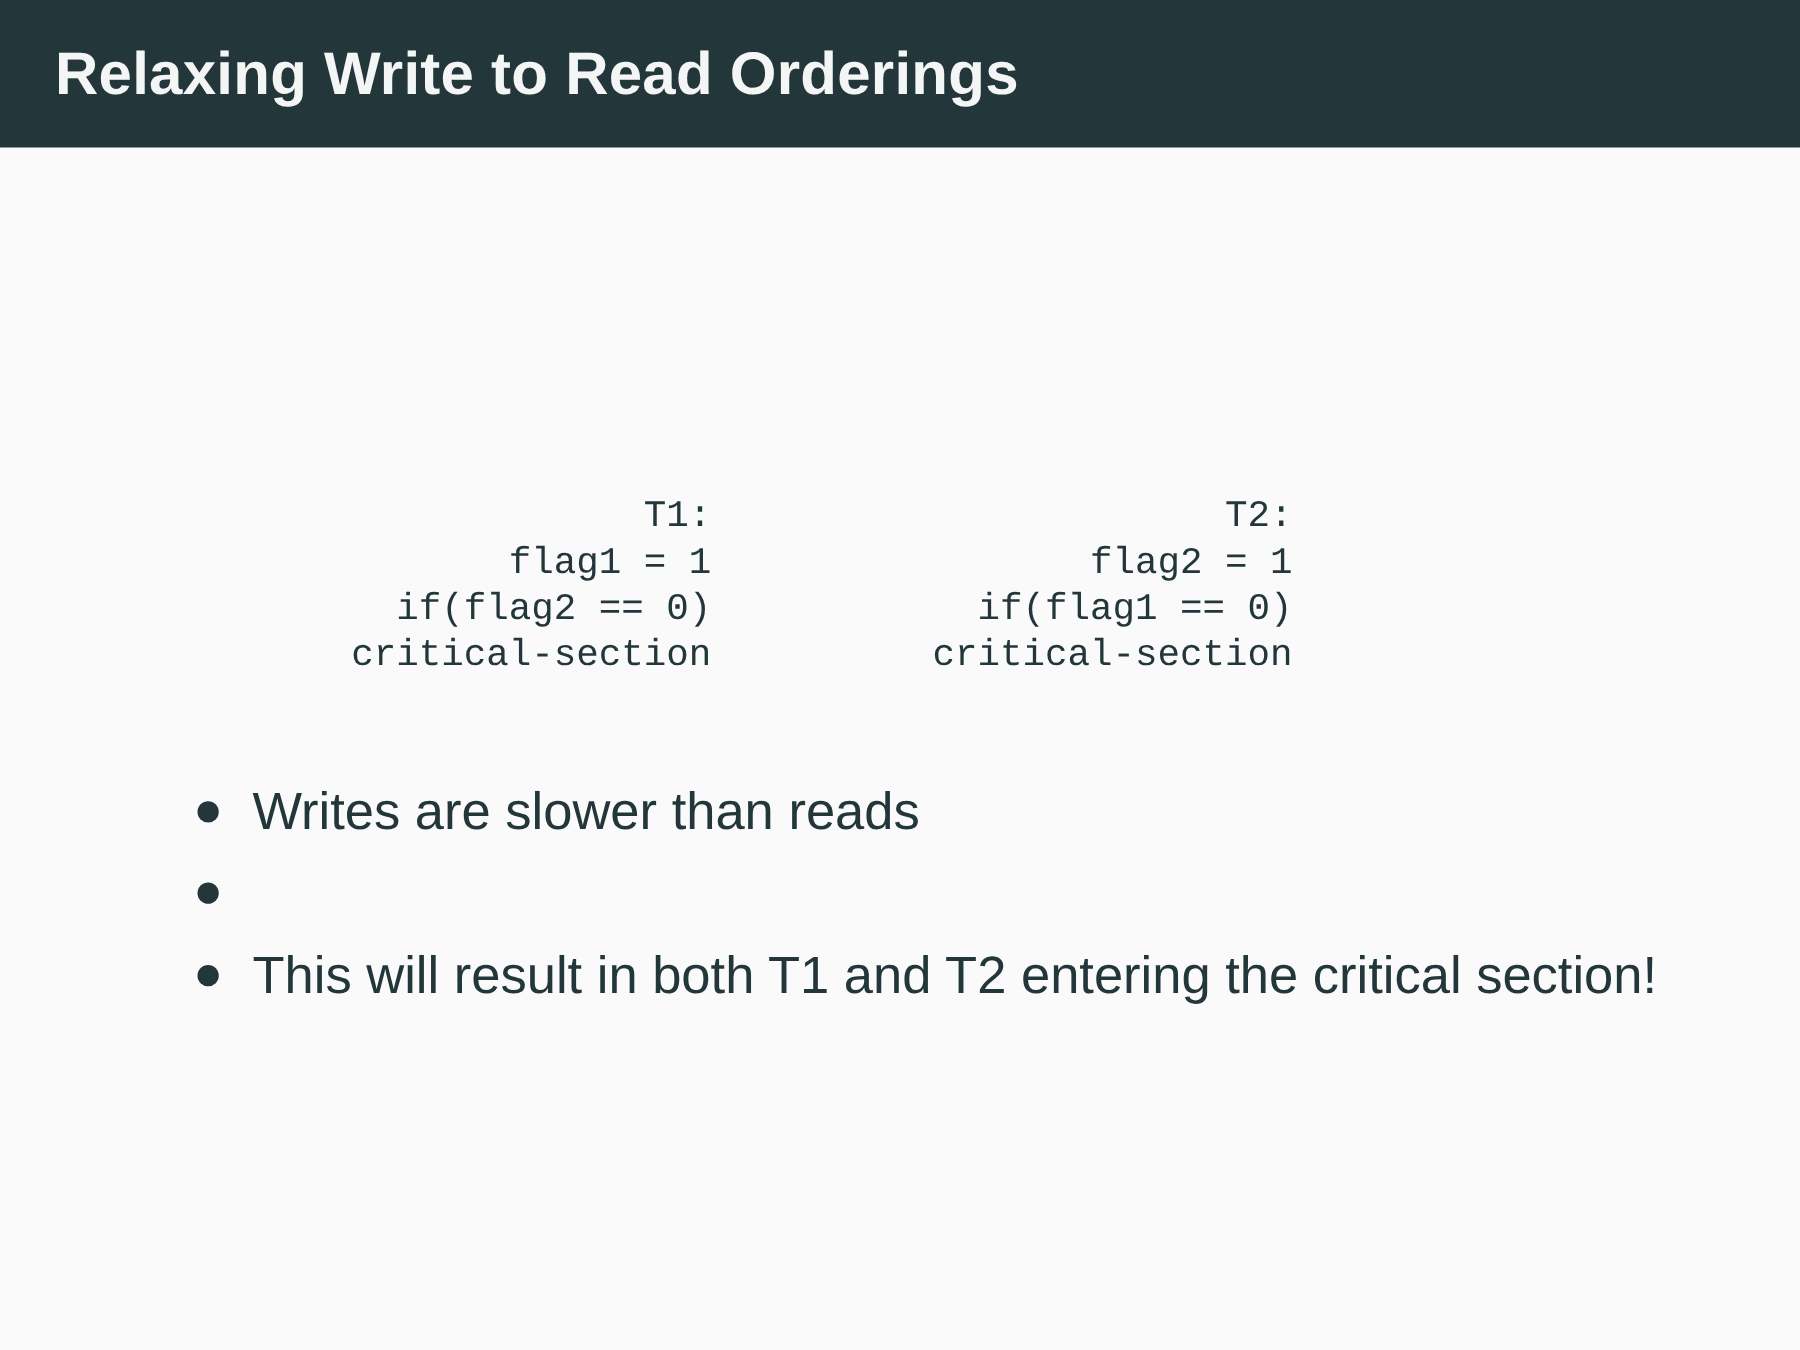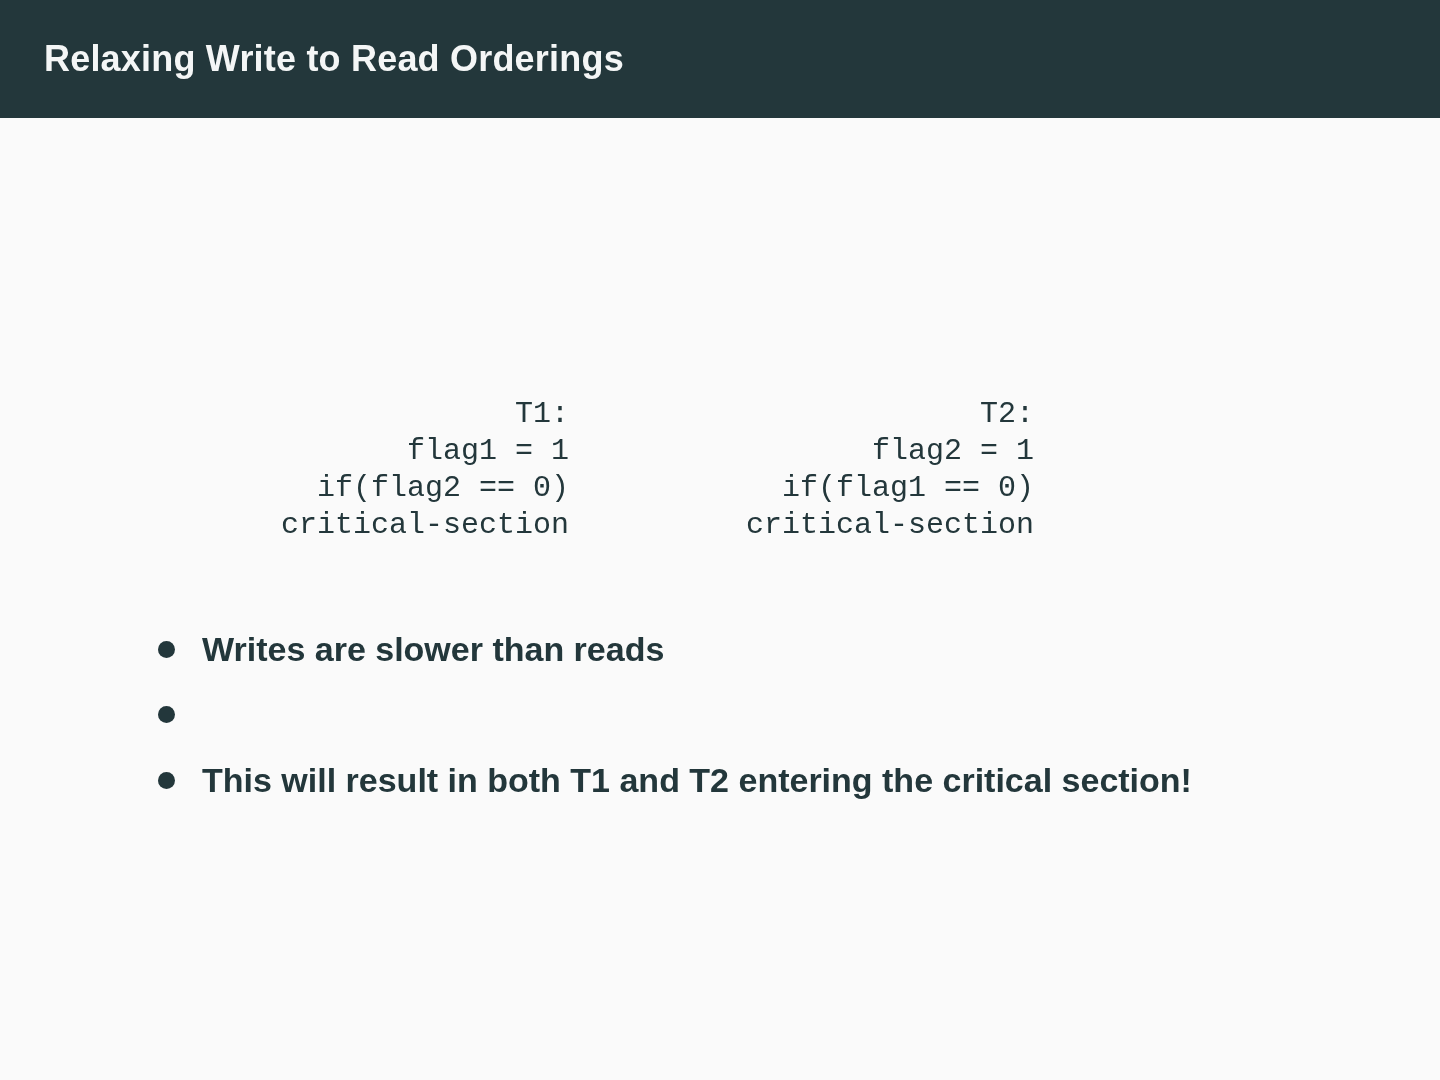--- a/index.html
+++ b/index.html
@@ -20,21 +20,21 @@
     top: 0; left: 0;
     width: 1440px;
     height: 118px;
     background: var(--header-bg, #23373b);
     display: flex;
     align-items: center;
     padding-left: 44px;
   }
   .slide-title {
     color: var(--title-text, #f4f6f6);
-    font-size: 36px;
+    font-size: 48px;
     font-weight: 700;
     letter-spacing: 0.2px;
     white-space: nowrap;
     text-align: right;
   }
   .code {
     position: absolute;
     font-family: "Liberation Mono", "DejaVu Sans Mono", monospace;
     font-size: 30px;
     line-height: 37px;
@@ -57,23 +57,23 @@
   }
   .dot {
     width: 17px;
     height: 17px;
     border-radius: 50%;
     background: var(--text, #23373b);
     margin-right: 27px;
     flex-shrink: 0;
   }
   .bullet-text {
-    font-size: 34px;
+    font-size: 42px;
     line-height: 34px;
-    font-weight: 700;
+    font-weight: 400;
     color: var(--text, #23373b);
     white-space: nowrap;
   }
 </style>
 </head>
 <body>
 
 <div class="slide">
 
   <header class="slide-header">

